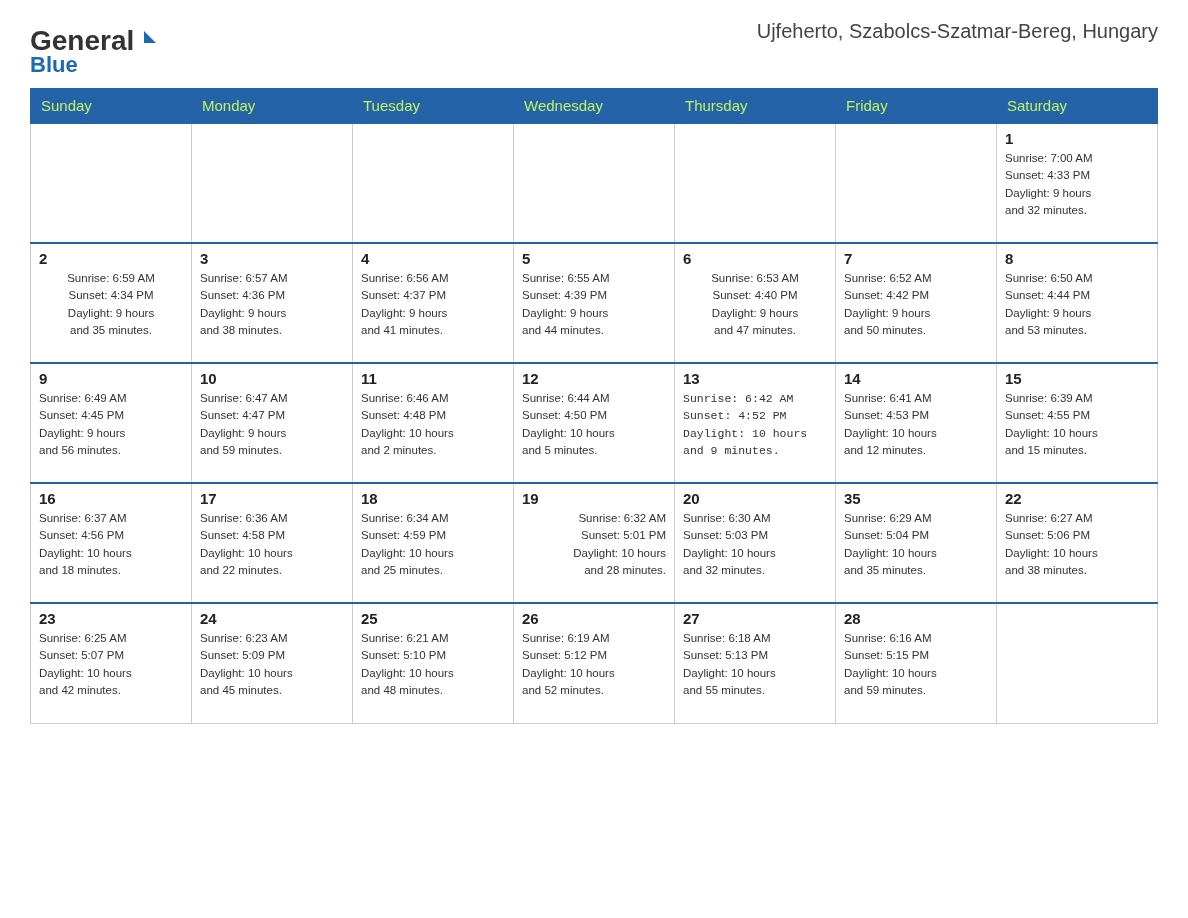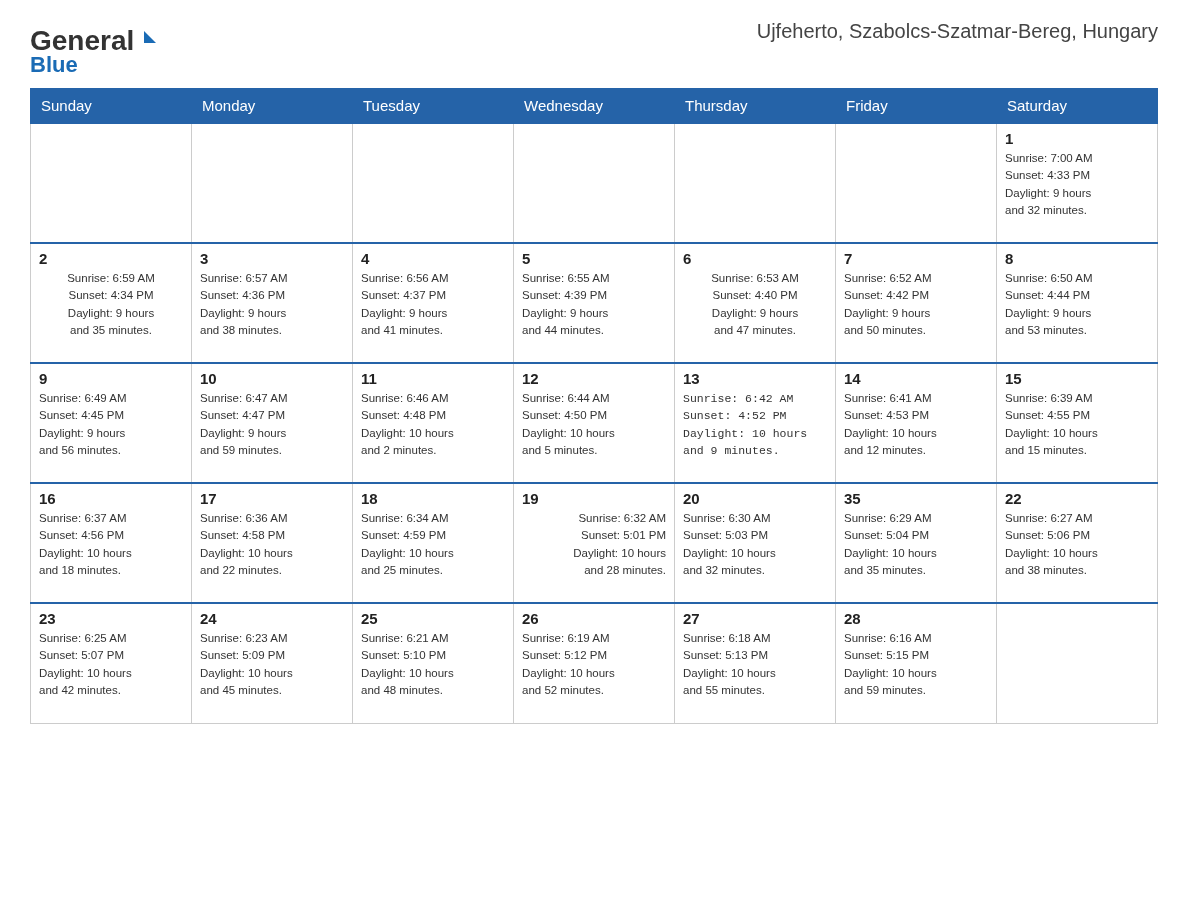--- a/index.html
+++ b/index.html
@@ -60,21 +60,21 @@
       font-size: 20px;
       color: #444;
     }
     .calendar {
       width: 100%;
       border-collapse: collapse;
       margin-top: 10px;
     }
     .calendar th {
       background-color: #2563a8;
-      color: #ffffff;
+      color: #bef264;
       font-size: 15px;
       font-weight: normal;
       padding: 8px 10px;
       text-align: left;
       border: 1px solid #2563a8;
     }
     .calendar td {
       border: 1px solid #ccc;
       vertical-align: top;
       padding: 6px 8px;

